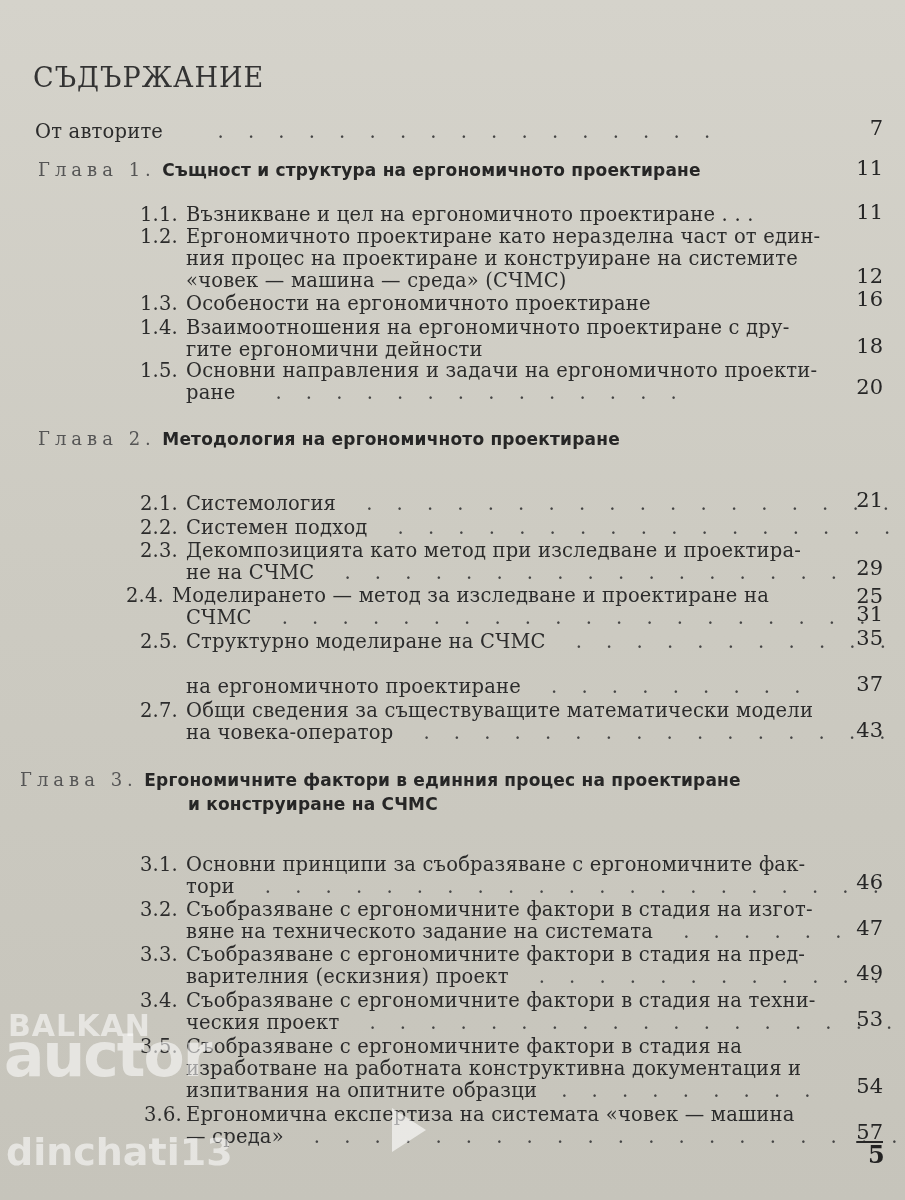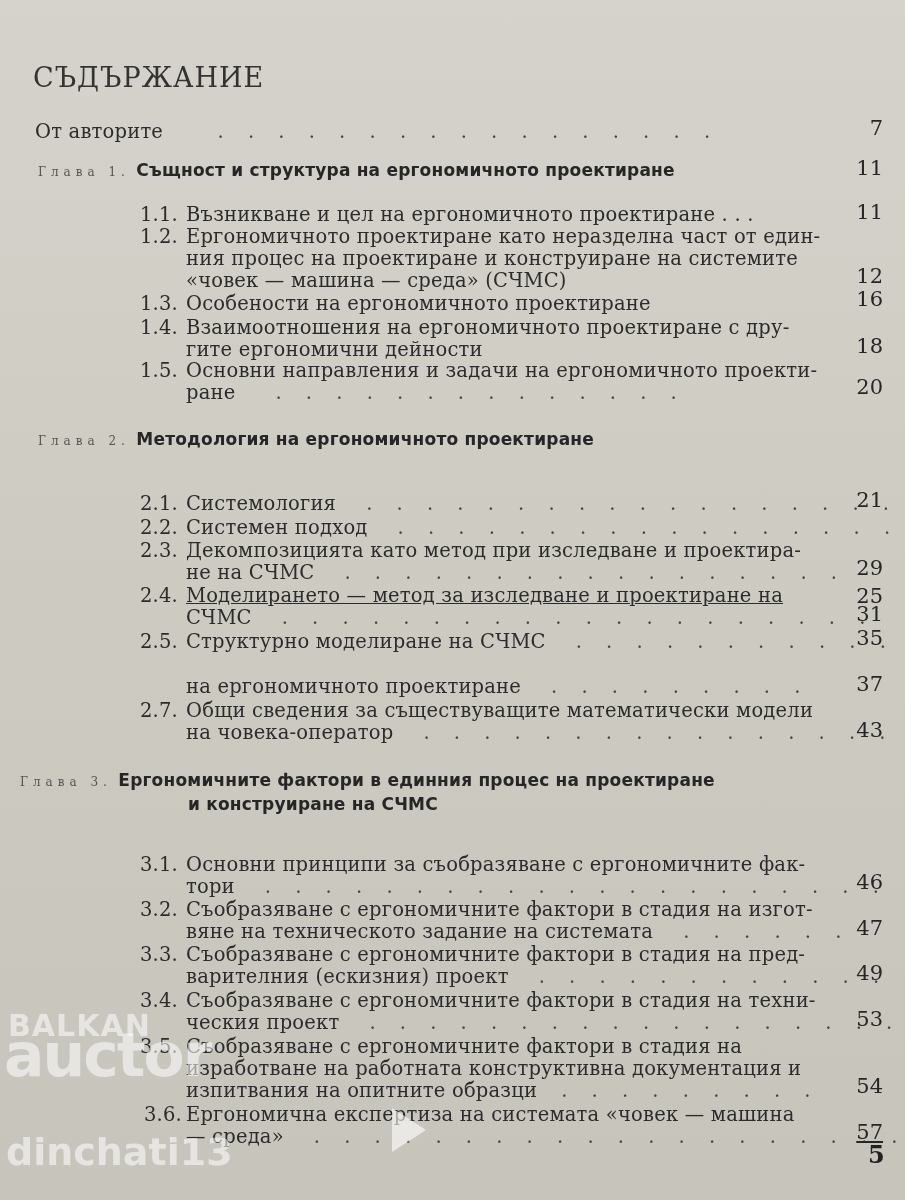--- a/index.html
+++ b/index.html
@@ -14,21 +14,21 @@
       background: linear-gradient(180deg, #d5d3cb 0%, #cdcbc2 45%, #c6c4bb 100%);
     }
     .title {
       position: absolute; left: 33px; top: 62px;
       font-size: 27px; letter-spacing: 1px; color: #333;
     }
     .line {
       position: absolute; font-size: 19.5px; white-space: nowrap; color: #2c2c2c;
       letter-spacing: 0.2px;
     }
-    .chapter-label { letter-spacing: 5px; color: #555; font-size: 12px; }
+    .chapter-label { letter-spacing: 5px; color: #555; font-size: 18px; }
     .chapter-title { font-weight: bold; font-family: "DejaVu Sans", sans-serif; font-size: 17px; color: #262626; }
     .num { display: inline-block; width: 46px; }
     .dots { color: #444; letter-spacing: 9px; }
     .page-num {
       position: absolute; right: 22px; font-size: 21px; text-align: right; color: #262626;
     }
     .folio { position: absolute; left: 868px; top: 1140px; font-size: 24px; font-weight: bold; color: #222; }
     .watermark {
       position: absolute; font-family: "DejaVu Sans", sans-serif; font-weight: bold;
       color: rgba(255,255,255,0.55); pointer-events: none;
@@ -85,21 +85,21 @@
   <div class="line" style="left:140px;top:492px;"><span class="num">2.1.</span><span>Системология</span><span class="dots" style="margin-left:30px;">. . . . . . . . . . . . . . . . . . .</span></div>
   <div class="page-num" style="top:488px;">21</div>
 
   <div class="line" style="left:140px;top:516px;"><span class="num">2.2.</span><span>Системен подход</span><span class="dots" style="margin-left:30px;">. . . . . . . . . . . . . . . . . . .</span></div>
   <div class="page-num" style="top:536px;margin-top:48px;">25</div>
 
   <div class="line" style="left:140px;top:539px;"><span class="num">2.3.</span><span>Декомпозицията като метод при изследване и проектира-</span></div>
   <div class="line" style="left:186px;top:561px;"><span>не на СЧМС</span><span class="dots" style="margin-left:30px;">. . . . . . . . . . . . . . . . .</span></div>
   <div class="page-num" style="top:556px;">29</div>
 
-  <div class="line" style="left:140px;top:584px;text-decoration:underline;"><span class="num">2.4.</span><span>Моделирането — метод за изследване и проектиране на</span></div>
+  <div class="line" style="left:126px;top:584px;"><span class="num">2.4.</span><span>Моделирането — метод за изследване и проектиране на</span></div>
   <div class="line" style="left:186px;top:606px;"><span>СЧМС</span><span class="dots" style="margin-left:30px;">. . . . . . . . . . . . . . . . . . . .</span></div>
   <div class="page-num" style="top:602px;">31</div>
 
   <div class="line" style="left:140px;top:630px;"><span class="num">2.5.</span><span>Структурно моделиране на СЧМС</span><span class="dots" style="margin-left:30px;">. . . . . . . . . . . .</span></div>
   <div class="page-num" style="top:626px;">35</div>
 
   <div class="line" style="left:186px;top:675px;"><span>на ергономичното проектиране</span><span class="dots" style="margin-left:30px;">. . . . . . . . .</span></div>
   <div class="page-num" style="top:672px;">37</div>
 
   <div class="line" style="left:140px;top:699px;"><span class="num">2.7.</span><span>Общи сведения за съществуващите математически модели</span></div>

